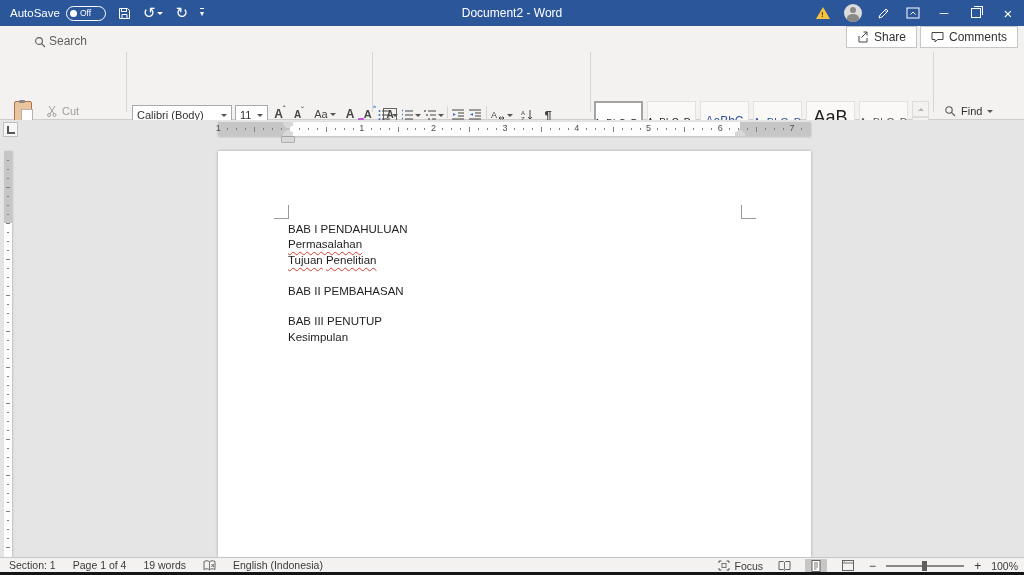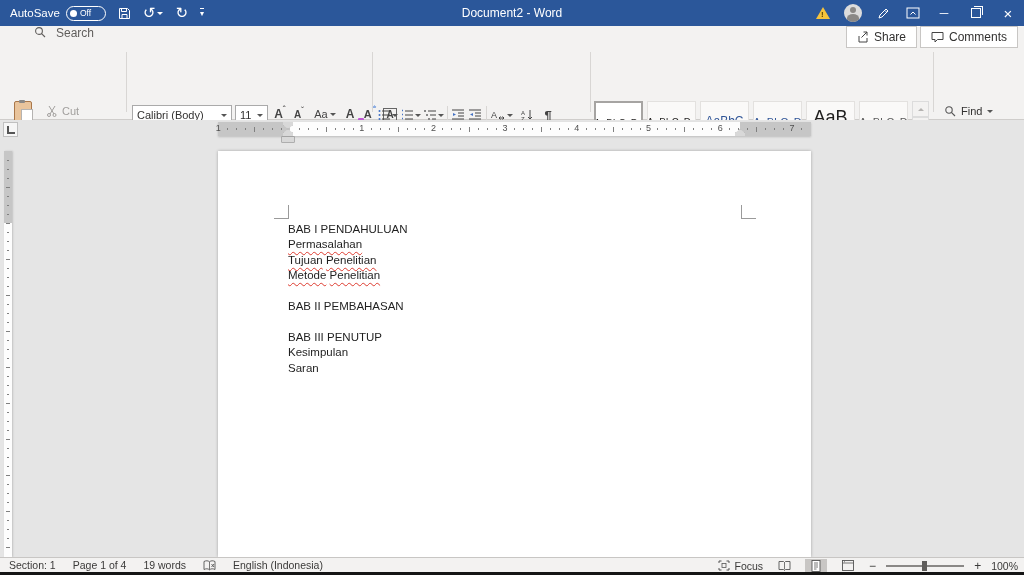--- a/index.html
+++ b/index.html
@@ -30,21 +30,21 @@
   .win-btn{width:32px;height:26px;display:flex;align-items:center;justify-content:center;font-size:12px;}
   .restore-box{width:8px;height:8px;border:1px solid #fff;position:relative;}
   .restore-box::before{content:"";position:absolute;left:2px;top:-3px;width:8px;height:8px;border:1px solid #fff;border-bottom:none;border-left:none;}
 
   
   .tabrow{position:absolute;left:0;top:26px;width:1024px;height:22px;background:#f3f2f1;display:flex;align-items:stretch;}
   .tabs{display:flex;align-items:stretch;padding-left:4px;}
   .tab{padding:0 11px;display:flex;align-items:center;font-size:12px;color:#323130;position:relative;cursor:default;}
   .tab.active{font-weight:bold;}
   .tab.active::after{content:"";position:absolute;left:8px;right:8px;bottom:0;height:3px;background:#2b579a;}
-  .searchbox{display:flex;align-items:flex-start;gap:10px;margin-left:34px;font-size:12px;color:#605e5c;}
+  .searchbox{display:flex;align-items:flex-end;gap:3px;margin-left:34px;font-size:12px;color:#605e5c;}
   .tr-actions{position:absolute;right:6px;top:0;height:22px;display:flex;}
   .tr-btn{display:flex;align-items:center;gap:5px;border:1px solid #c8c6c4;background:#fff;padding:0 10px;font-size:12px;color:#323130;margin-left:3px;box-sizing:border-box;}
   .tr-btn .lbl{white-space:nowrap;}
 
   
   .ribbon{position:absolute;left:0;top:48px;width:1024px;height:72px;background:#f3f2f1;border-bottom:1px solid #cfcdcb;box-sizing:border-box;}
   .gsep{position:absolute;top:4px;height:60px;width:1px;background:#d8d6d4;}
   .glabel{position:absolute;top:104px;font-size:10px;color:#605e5c;text-align:center;transform:translateX(-50%);white-space:nowrap;}
   .launcher{position:absolute;top:103px;width:10px;height:10px;}
   .launcher svg{display:block;}
@@ -640,27 +640,25 @@
         </div>
     </div>
 
     <div class="page">
       <div class="cmark cmark-l"></div>
       <div class="cmark cmark-r"></div>
       <div class="doctext">
           <div class="docline">BAB I PENDAHULUAN</div>
           <div class="docline"><span class="sq">Permasalahan</span></div>
           <div class="docline"><span class="sq">Tujuan</span> <span class="sq">Penelitian</span></div>
-          <div class="docline"><span class="sq">Metode</span> <span class="sq">Penelitian</span></div>
           <div class="docline">&nbsp;</div>
           <div class="docline">BAB II PEMBAHASAN</div>
           <div class="docline">&nbsp;</div>
           <div class="docline">BAB III PENUTUP</div>
           <div class="docline">Kesimpulan</div>
-          <div class="docline">Saran</div>
         </div>
     </div>
   </div>
 
   <div class="statusbar">
     <div class="sb-left">
       <span class="sb-item">Section: 1</span>
       <span class="sb-item">Page 1 of 4</span>
       <span class="sb-item">19 words</span>
       <span class="sb-item">

